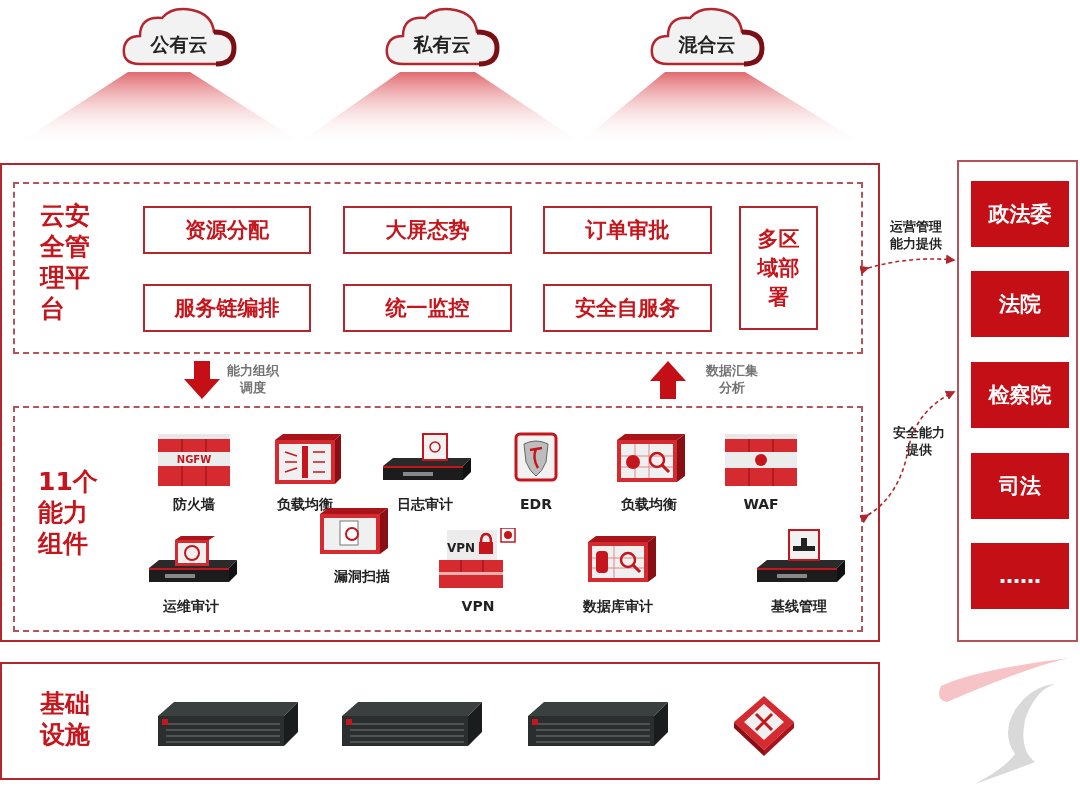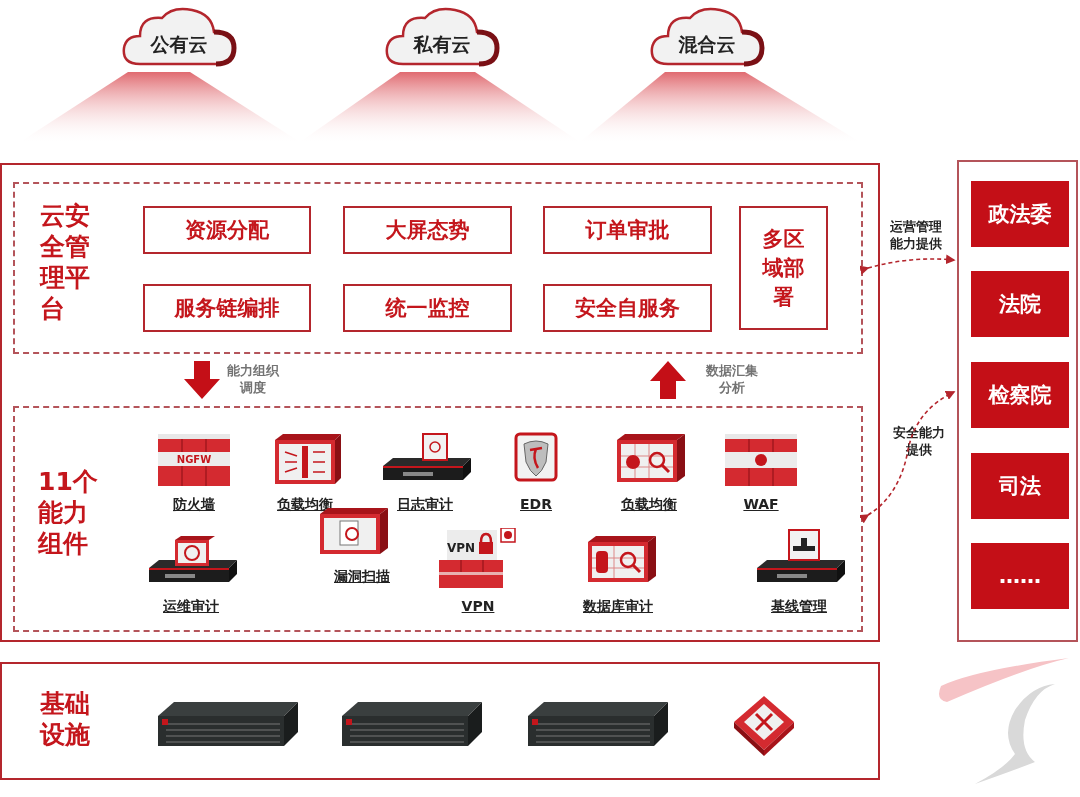--- a/index.html
+++ b/index.html
@@ -11,21 +11,21 @@
   .cloud-label{position:absolute;left:0;top:32px;width:118px;text-align:center;font-weight:bold;font-size:19px;color:#222;}
   
   .main-box{position:absolute;left:0;top:163px;width:880px;height:479px;border:2px solid #b4262d;}
   .dash-top{position:absolute;left:13px;top:182px;width:850px;height:172px;border:2px dashed #b4545a;}
   .dash-bot{position:absolute;left:13px;top:406px;width:850px;height:226px;border:2px dashed #b4545a;}
   .vert-title{position:absolute;font-weight:bold;color:#c4161c;font-size:25px;line-height:31px;text-align:left;}
   .func{position:absolute;border:2px solid #b4262d;height:48px;display:flex;align-items:center;justify-content:center;color:#c4161c;font-weight:bold;font-size:21px;background:#fff;}
   .arrow-lbl{position:absolute;font-size:13px;font-weight:bold;color:#737373;text-align:center;line-height:17px;}
   .comp{position:absolute;width:110px;text-align:center;}
   .comp .ico{width:80px;height:56px;margin:0 auto;position:relative;}
-  .comp .lbl{font-size:14px;font-weight:bold;color:#222;margin-top:4px;text-decoration:underline;}
+  .comp .lbl{font-size:14px;font-weight:bold;color:#222;margin-top:4px;}
   
   .right-box{position:absolute;left:957px;top:160px;width:121px;height:482px;border:2px solid #b4545a;}
   .org{position:absolute;left:971px;width:98px;height:66px;background:#c40f17;color:#fff;font-weight:bold;font-size:21px;display:flex;align-items:center;justify-content:center;}
   .side-lbl{position:absolute;font-size:13px;font-weight:bold;color:#222;text-align:center;line-height:17px;}
   .infra-box{position:absolute;left:0;top:662px;width:880px;height:118px;border:2px solid #b4262d;}
   .server{position:absolute;top:700px;width:150px;height:50px;}
 </style>
 </head>
 <body>
 
@@ -73,21 +73,21 @@
   <div>理平</div>
   <div>台</div>
 </div>
 
 <div class="func" style="left:143px;top:206px;width:168px;">资源分配</div>
 <div class="func" style="left:343px;top:206px;width:169px;">大屏态势</div>
 <div class="func" style="left:543px;top:206px;width:169px;">订单审批</div>
 <div class="func" style="left:143px;top:284px;width:168px;">服务链编排</div>
 <div class="func" style="left:343px;top:284px;width:169px;">统一监控</div>
 <div class="func" style="left:543px;top:284px;width:169px;">安全自服务</div>
-<div class="func" style="left:739px;top:206px;width:89px;height:124px;flex-direction:column;line-height:29px;">
+<div class="func" style="left:739px;top:206px;width:79px;height:124px;flex-direction:column;line-height:29px;">
   <div>多区</div>
   <div>域部</div>
   <div>署</div>
 </div>
 
 <svg class="abs" style="left:182px;top:361px;" width="40" height="40">
   <polygon points="12,0 28,0 28,18 38,18 20,38 2,18 12,18" fill="#c40f17"></polygon>
 </svg>
 <div class="arrow-lbl" style="left:218px;top:362px;width:70px;">
   <div>能力组织</div>

